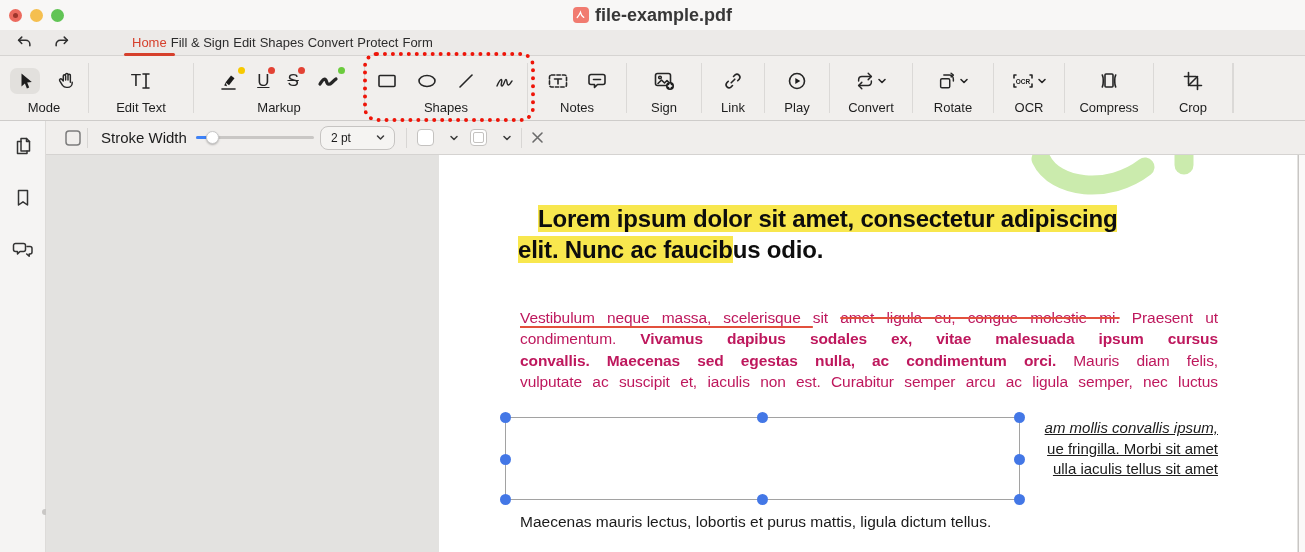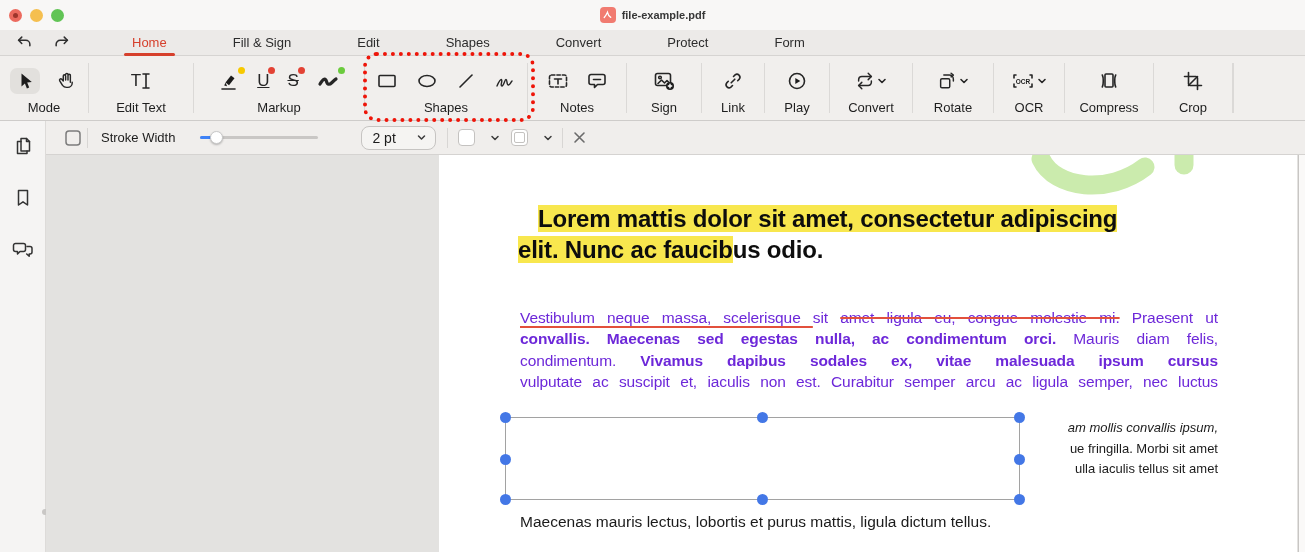--- a/index.html
+++ b/index.html
@@ -10,27 +10,27 @@
   
   .titlebar { height:30px; background:#f8f7f6; display:flex; align-items:center; position:relative; }
   .traffic { display:flex; gap:8px; margin-left:9px; }
   .tl { width:13px; height:13px; border-radius:50%; display:flex; align-items:center; justify-content:center; border:none; }
   .tl.red { background:#ec6a5e; }
   .tl.red .dot { width:5px; height:5px; border-radius:50%; background:#9e352b; }
   .tl.yellow { background:#f5bf4f; }
   .tl.green { background:#61c455; }
   .title-wrap { position:absolute; left:0; right:0; display:flex; justify-content:center; align-items:center; gap:6px; pointer-events:none; }
   .pdf-badge { width:16px; height:16px; border-radius:4px; background:#f17b70; display:flex; align-items:center; justify-content:center; }
-  .title-text { font-size:11px; font-weight:700; color:#373737; }
+  .title-text { font-size:18px; font-weight:700; color:#373737; }
 
   
   .tabbar { height:26px; background:#eceae8; border-bottom:1px solid #d6d4d2; display:flex; align-items:center; }
   .histbtns { display:flex; gap:14px; margin:0 0 0 12px; }
   .histbtn { background:none; border:none; width:24px; height:22px; display:flex; align-items:center; justify-content:center; cursor:default; }
-  .tabs { display:flex; gap:62px; margin-left:56px; }
+  .tabs { display:flex; margin-left:56px; }
   .tab { background:none; border:none; font-size:13px; color:#2c2c2c; position:relative; height:26px; padding:0 2px; font-family:inherit; }
   .tab.active { color:#d6402c; }
   .tab.active::after { content:""; position:absolute; left:-6px; right:-6px; bottom:0; height:3px; border-radius:2px; background:#d6402c; }
 
   
   .toolbar { height:65px; background:#f1efed; border-bottom:1px solid #cecCca; display:flex; align-items:stretch; }
   .tb-group { display:flex; flex-direction:column; align-items:center; justify-content:flex-end; padding:6px 0 4px; }
   .tb-icons { flex:1; display:flex; align-items:center; justify-content:center; gap:14px; }
   .tb-label { font-size:13px; color:#1e1e1e; line-height:16px; }
   .tb-div { width:1px; background:#dbd9d7; margin:7px 0; }
@@ -53,45 +53,45 @@
   .sbtn svg { stroke:#333; fill:none; stroke-width:1.5; stroke-linecap:round; stroke-linejoin:round; }
   .sb-dot { position:absolute; right:-3px; top:388px; width:6px; height:6px; border-radius:50%; background:#c9c7c5; }
 
   .rightcol { flex:1; display:flex; flex-direction:column; min-width:0; }
 
   
   .props { height:34px; background:#f0eeec; border-bottom:1px solid #d5d3d1; display:flex; align-items:center; padding-left:16px; }
   .props .vdiv { width:1px; height:20px; background:#d8d6d4; }
   .prev-btn { width:22px; height:22px; background:none; border:none; display:flex; align-items:center; justify-content:center; margin-right:3px; }
   .prev-btn svg { stroke:#7c7c7c; fill:none; stroke-width:1.5; }
-  .sw-label { font-size:13px; color:#1c1c1c; margin-left:13px; margin-right:25px; }
+  .sw-label { font-size:15px; color:#1c1c1c; margin-left:13px; margin-right:9px; }
   .slider { width:118px; height:14px; position:relative; display:flex; align-items:center; margin-right:6px; }
   .slider .track { position:absolute; left:0; right:0; height:3px; border-radius:2px; background:#c9c7c5; }
   .slider .fill { position:absolute; left:0; width:16px; height:3px; border-radius:2px; background:#3e82f7; }
   .slider .thumb { position:absolute; left:10px; width:13px; height:13px; border-radius:50%; background:#fff; border:0.5px solid #c9c9c9; box-shadow:0 1px 2px rgba(0,0,0,.25); }
-  .ptselect { width:75px; height:24px; border:1px solid #c6c4c2; border-radius:8px; background:#f5f4f2; display:flex; align-items:center; justify-content:space-between; padding:0 8px 0 10px; margin-right:11px; font-size:14px; color:#1c1c1c;margin-left:37px; }
+  .ptselect { width:75px; height:24px; border:1px solid #c6c4c2; border-radius:8px; background:#f5f4f2; display:flex; align-items:center; justify-content:space-between; padding:0 8px 0 10px; margin-right:11px; font-size:12px; color:#1c1c1c; }
   .swatch { width:17px; height:17px; border-radius:4px; border:1px solid #c4c2c0; background:#fff; margin-left:10px; }
   .swatch.inner { display:flex; align-items:center; justify-content:center; }
   .swatch.inner::after { content:""; width:9px; height:9px; border:1px solid #c4c2c0; border-radius:2px; }
   .chevbtn { background:none; border:none; margin-left:14px; display:flex; align-items:center; }
   .xbtn { background:none; border:none; margin-left:5px; display:flex; align-items:center; justify-content:center; width:22px; height:22px; }
 
   
   .canvas { flex:1; background:#e3e2e0; position:relative; overflow:hidden; }
   .page { position:absolute; left:393px; top:0; width:858px; height:397px; background:#fff; overflow:hidden; }
   .gutter { position:absolute; right:0; top:0; width:7px; height:100%; background:#faf9f8; border-left:1px solid #c8c6c4; }
 
   .doc-heading { position:absolute; left:79px; top:48px; width:720px; font-size:24px; font-weight:700; color:#0d0d0d; line-height:31px; letter-spacing:-0.2px; }
   .hl { background:#f8e74e; }
   .h-line1 { padding-left:20px; }
-  .doc-para { position:absolute; left:81px; top:152px; width:698px; font-size:15.5px; color:#6d28d9; line-height:21.4px; letter-spacing:-0.1px; }
+  .doc-para { position:absolute; left:81px; top:152px; width:698px; font-size:15.5px; color:#be185d; line-height:21.4px; letter-spacing:-0.1px; }
   .jline { text-align:justify; text-align-last:justify; white-space:normal; }
   .red-underline { text-decoration:underline; text-decoration-color:#e2503c; text-decoration-thickness:2px; text-underline-offset:3px; }
   .red-strike { text-decoration:line-through; text-decoration-color:#e2503c; text-decoration-thickness:2px; }
-  .frags { position:absolute; right:79px; top:263px; text-align:right; font-size:13px; color:#1b1b1b; line-height:20.6px; }
+  .frags { position:absolute; right:79px; top:263px; text-align:right; font-size:15px; color:#1b1b1b; line-height:20.6px;text-decoration:underline; }
   .closing { position:absolute; left:81px; top:358px; font-size:15.5px; color:#1b1b1b; }
 
   .squiggle { position:absolute; left:590px; top:-10px; }
   .rect-annot { position:absolute; left:66px; top:262px; width:515px; height:83px; background:#fff; border:1px solid #a2a2a2; }
   .handle { position:absolute; width:11px; height:11px; border-radius:50%; background:#4377e6; }
 </style>
 </head>
 <body>
 
 <div id="window">
@@ -440,28 +440,28 @@
 
       <div class="canvas">
         <div class="page">
 
           <svg class="squiggle" width="180" height="62" viewBox="0 0 180 62">
             <path d="M12 14 C 26 44, 80 50, 116 22" stroke="#cbebad" stroke-width="19" fill="none" stroke-linecap="round"></path>
             <path d="M155 4 L155 20" stroke="#cbebad" stroke-width="19" fill="none" stroke-linecap="round"></path>
           </svg>
 
           <div class="doc-heading">
-            <div class="h-line1"><span class="hl">Lorem mattis dolor sit amet, consectetur adipiscing</span></div>
+            <div class="h-line1"><span class="hl">Lorem ipsum dolor sit amet, consectetur adipiscing</span></div>
             <div><span class="hl">elit. Nunc ac faucib</span><span>us odio.</span></div>
           </div>
 
           <div class="doc-para">
             <div class="jline"><span class="red-underline">Vestibulum neque massa, scelerisque </span><span>sit </span><span class="red-strike">amet ligula eu, congue molestie mi.</span><span> Praesent ut</span></div>
+            <div class="jline"><span>condimentum. </span><b>Vivamus dapibus sodales ex, vitae malesuada ipsum cursus</b></div>
             <div class="jline"><b>convallis. Maecenas sed egestas nulla, ac condimentum orci.</b><span> Mauris diam felis,</span></div>
-            <div class="jline"><span>condimentum. </span><b>Vivamus dapibus sodales ex, vitae malesuada ipsum cursus</b></div>
             <div class="jline">vulputate ac suscipit et, iaculis non est. Curabitur semper arcu ac ligula semper, nec luctus</div>
           </div>
 
           <div class="frags">
             <div><i>am mollis convallis ipsum,</i></div>
             <div>ue fringilla. Morbi sit amet</div>
             <div>ulla iaculis tellus sit amet</div>
           </div>
 
           <div class="rect-annot">

